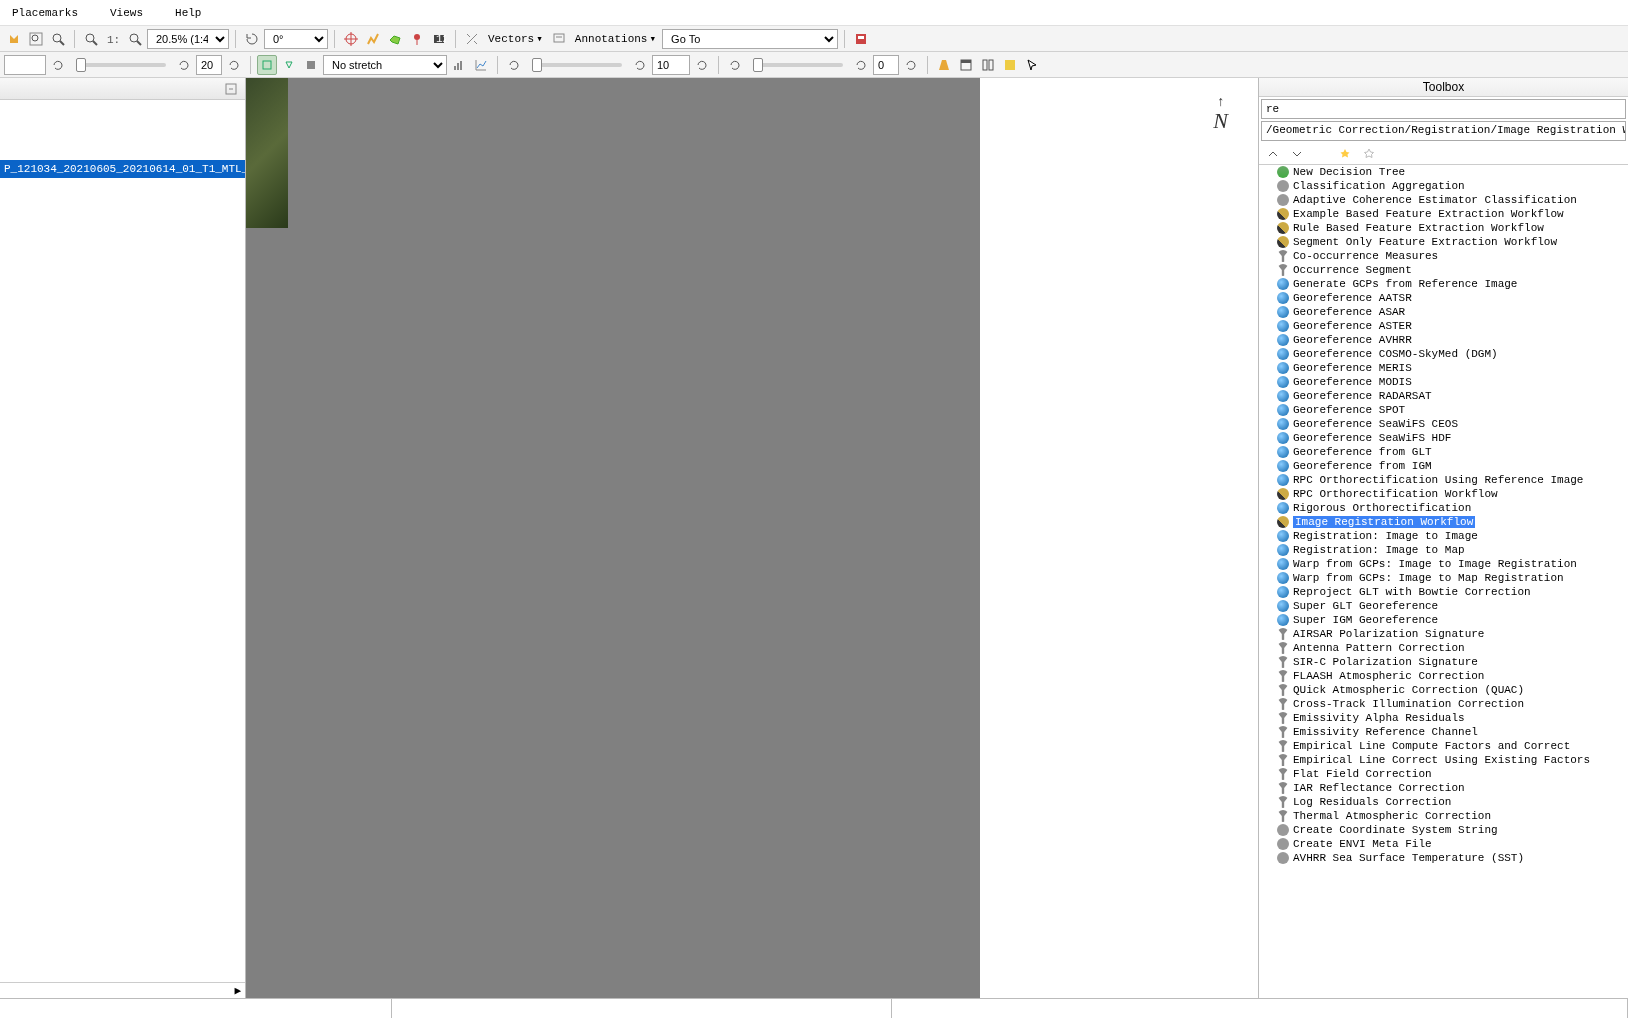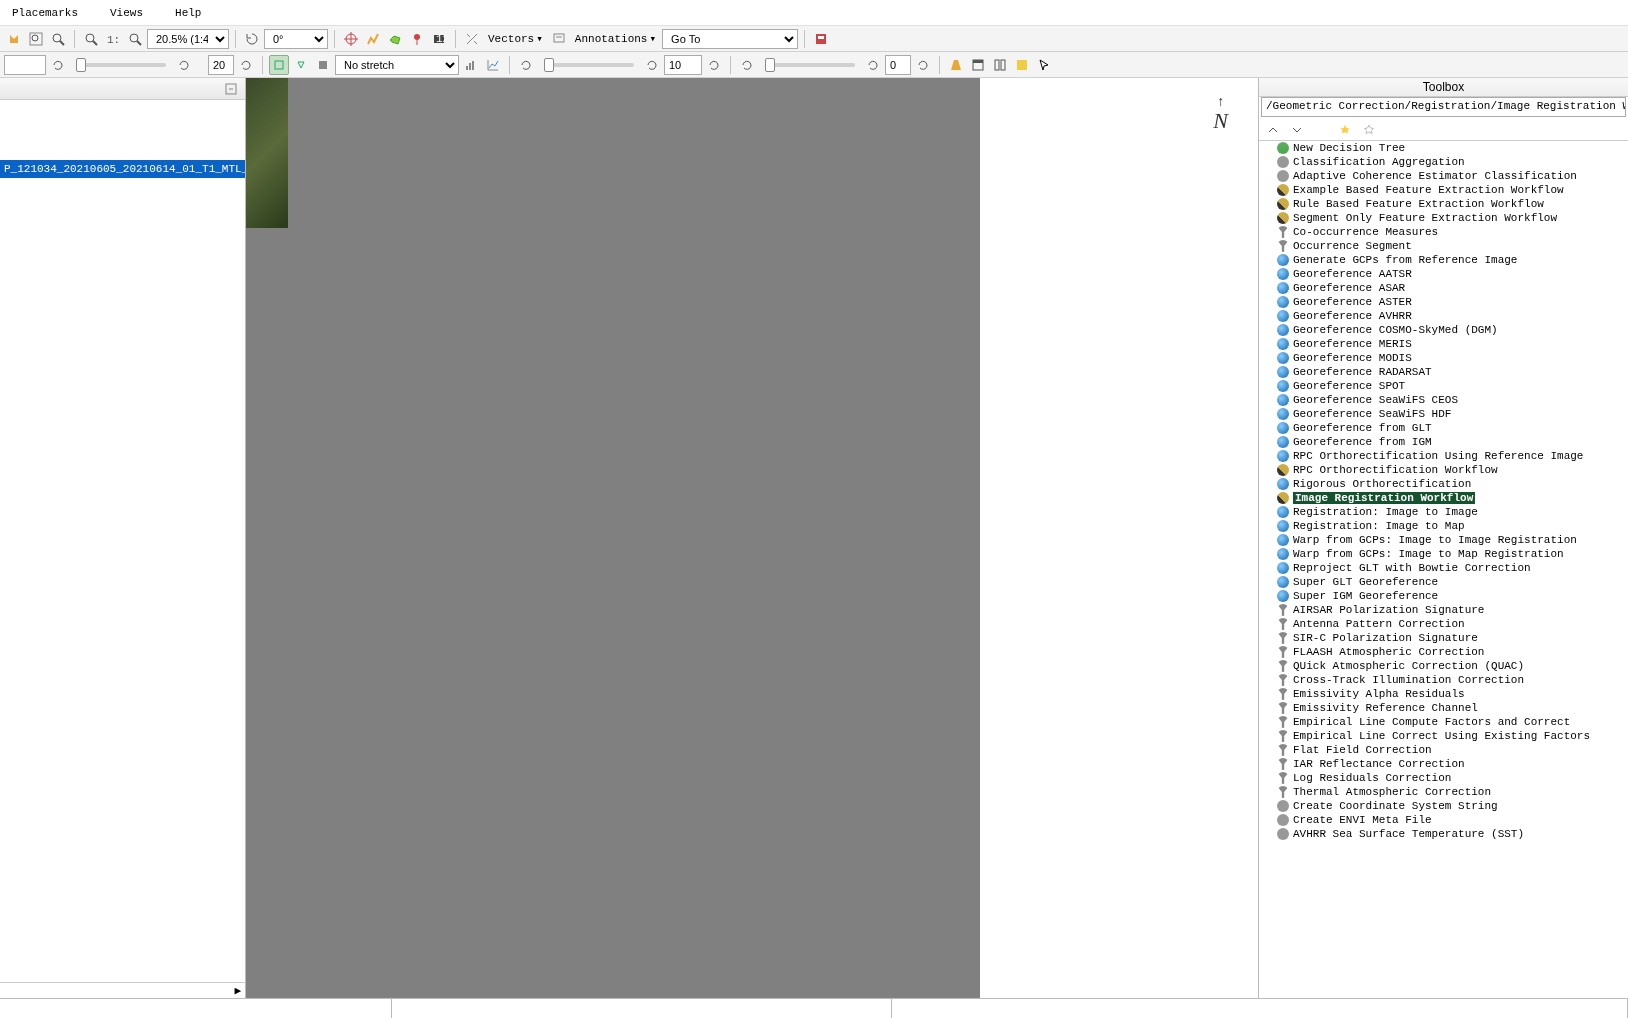--- a/index.html
+++ b/index.html
@@ -41,21 +41,21 @@
 .tbx-path { height:20px; border:1px solid #aaa; margin:0 2px 2px; padding:2px 4px; font-family:"Courier New",monospace; white-space:nowrap; overflow:hidden; background:#fff; }
 .tbx-iconrow { height:22px; border-bottom:1px solid #ccc; display:flex; align-items:center; gap:4px; padding:0 4px; }
 .tbx-list { flex:1; overflow:hidden;text-align:right; }
 .tbx-item { display:flex; align-items:center; height:14px; padding-left:18px; cursor:default; white-space:nowrap; }
 .tbx-item .ic { width:12px; height:12px; margin-right:4px; border-radius:50%; flex-shrink:0; }
 .ic-tree { background:linear-gradient(#6a6,#4a4); border-radius:1px; }
 .ic-gray { background:#999; border-radius:1px; }
 .ic-pen { background:linear-gradient(45deg,#333 40%,#ca4 40%); border-radius:1px; }
 .ic-globe { background:radial-gradient(circle at 35% 35%,#8cf,#16a); }
 .ic-funnel { background:#888; clip-path:polygon(0 0,100% 0,60% 50%,60% 100%,40% 100%,40% 50%); border-radius:0; }
-.tbx-item.sel span { background:#14532d; color:#fff; padding:0 2px;font-weight:bold; }
+.tbx-item.sel span { background:#3b82f6; color:#fff; padding:0 2px; }
 .tbx-item span { font-family:"Courier New",monospace; }
 
 
 .status { height:20px; border-top:1px solid #bbb; display:flex; align-items:center; font-family:"Courier New",monospace; }
 .status .cell { border-right:1px solid #bbb; padding:0 8px; height:100%; display:flex; align-items:center; }
 .status .cell.w1 { width:392px; }
 .status .cell.w2 { width:500px; }
 
 
 svg { display:block; }
@@ -157,21 +157,21 @@
   <div class="tbbtn">
       <svg width="14" height="14">
         <rect x="2" y="2" width="10" height="8" fill="none" stroke="#888"></rect>
         <line x1="4" y1="5" x2="10" y2="5" stroke="#888"></line>
       </svg>
     </div>
   <span class="tblabel">
       <span>Annotations</span>
       <span>▾</span>
     </span>
-  <select class="tbsel" style="width:136px"><option>Go To</option></select>
+  <select class="tbsel" style="width:176px"><option>Go To</option></select>
   <div class="tbsep"></div>
   <div class="tbbtn">
       <svg width="14" height="14">
         <rect x="2" y="2" width="10" height="10" fill="#c44"></rect>
         <rect x="4" y="4" width="6" height="3" fill="#fff"></rect>
       </svg>
     </div>
 </div>
 
 <div class="tbrow">
@@ -182,21 +182,21 @@
       </svg>
     </div>
   <div class="tbslider">
       <div class="thumb" style="left:0"></div>
     </div>
   <div class="tbbtn">
       <svg width="14" height="14">
         <path d="M3 7a4 4 0 1 1 1 3" fill="none" stroke="#555"></path>
       </svg>
     </div>
-  <input class="tbinput" style="width: 26px; margin-left: 12px;" value="20">
+  <input class="tbinput" style="width: 26px;" value="20">
   <div class="tbbtn">
       <svg width="14" height="14">
         <path d="M3 7a4 4 0 1 1 1 3" fill="none" stroke="#555"></path>
       </svg>
     </div>
   <div class="tbsep"></div>
   <div class="tbbtn on">
       <svg width="14" height="14">
         <rect x="3" y="3" width="8" height="8" fill="none" stroke="#2a6"></rect>
       </svg>
@@ -319,20 +319,21 @@
       <div class="vp-inner">
         <div class="thumb-img"></div>
       </div>
       <div class="vp-right">
         <div class="compass">N</div>
       </div>
     </div>
 
     <div class="toolbox">
       <div class="tbx-title">Toolbox</div>
+      <input class="tbx-search" value="re" style="">
       <div class="tbx-path">/Geometric Correction/Registration/Image Registration Workflo</div>
       <div class="tbx-iconrow">
         <div class="tbbtn">
             <svg width="12" height="12">
               <path d="M2 8l4-4 4 4" fill="none" stroke="#555"></path>
             </svg>
           </div>
         <div class="tbbtn">
             <svg width="12" height="12">
               <path d="M2 4l4 4 4-4" fill="none" stroke="#555"></path>

